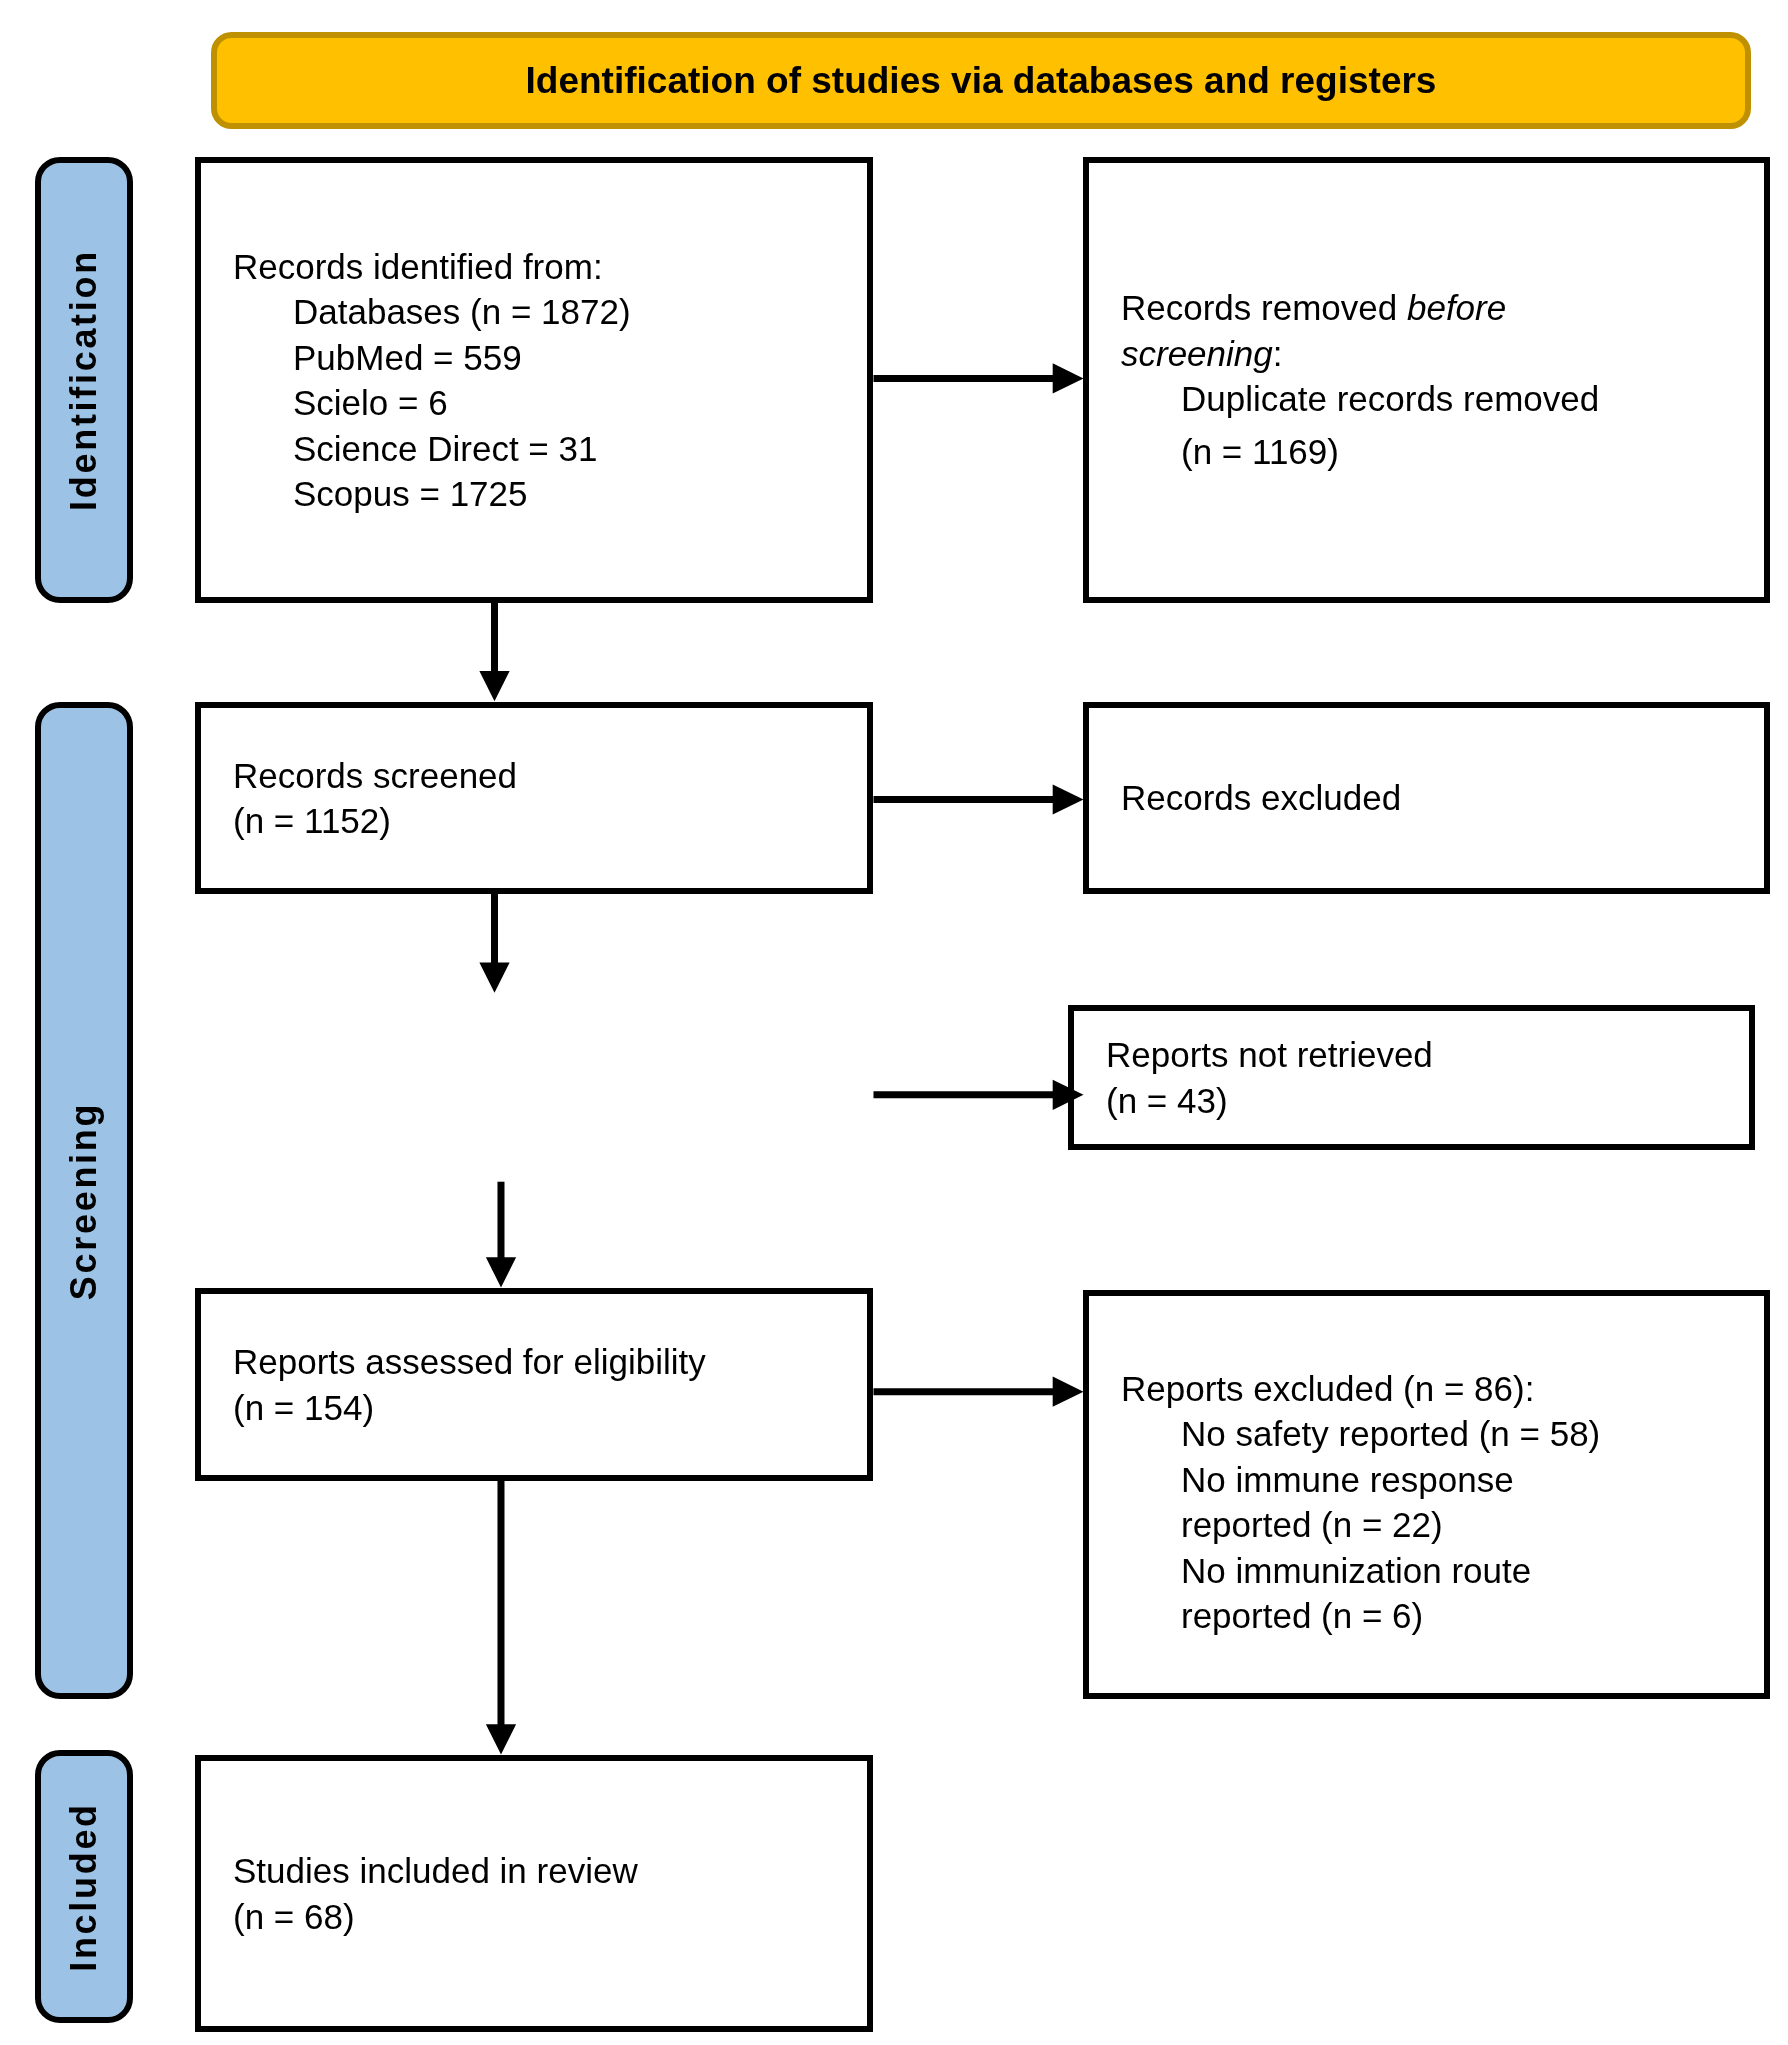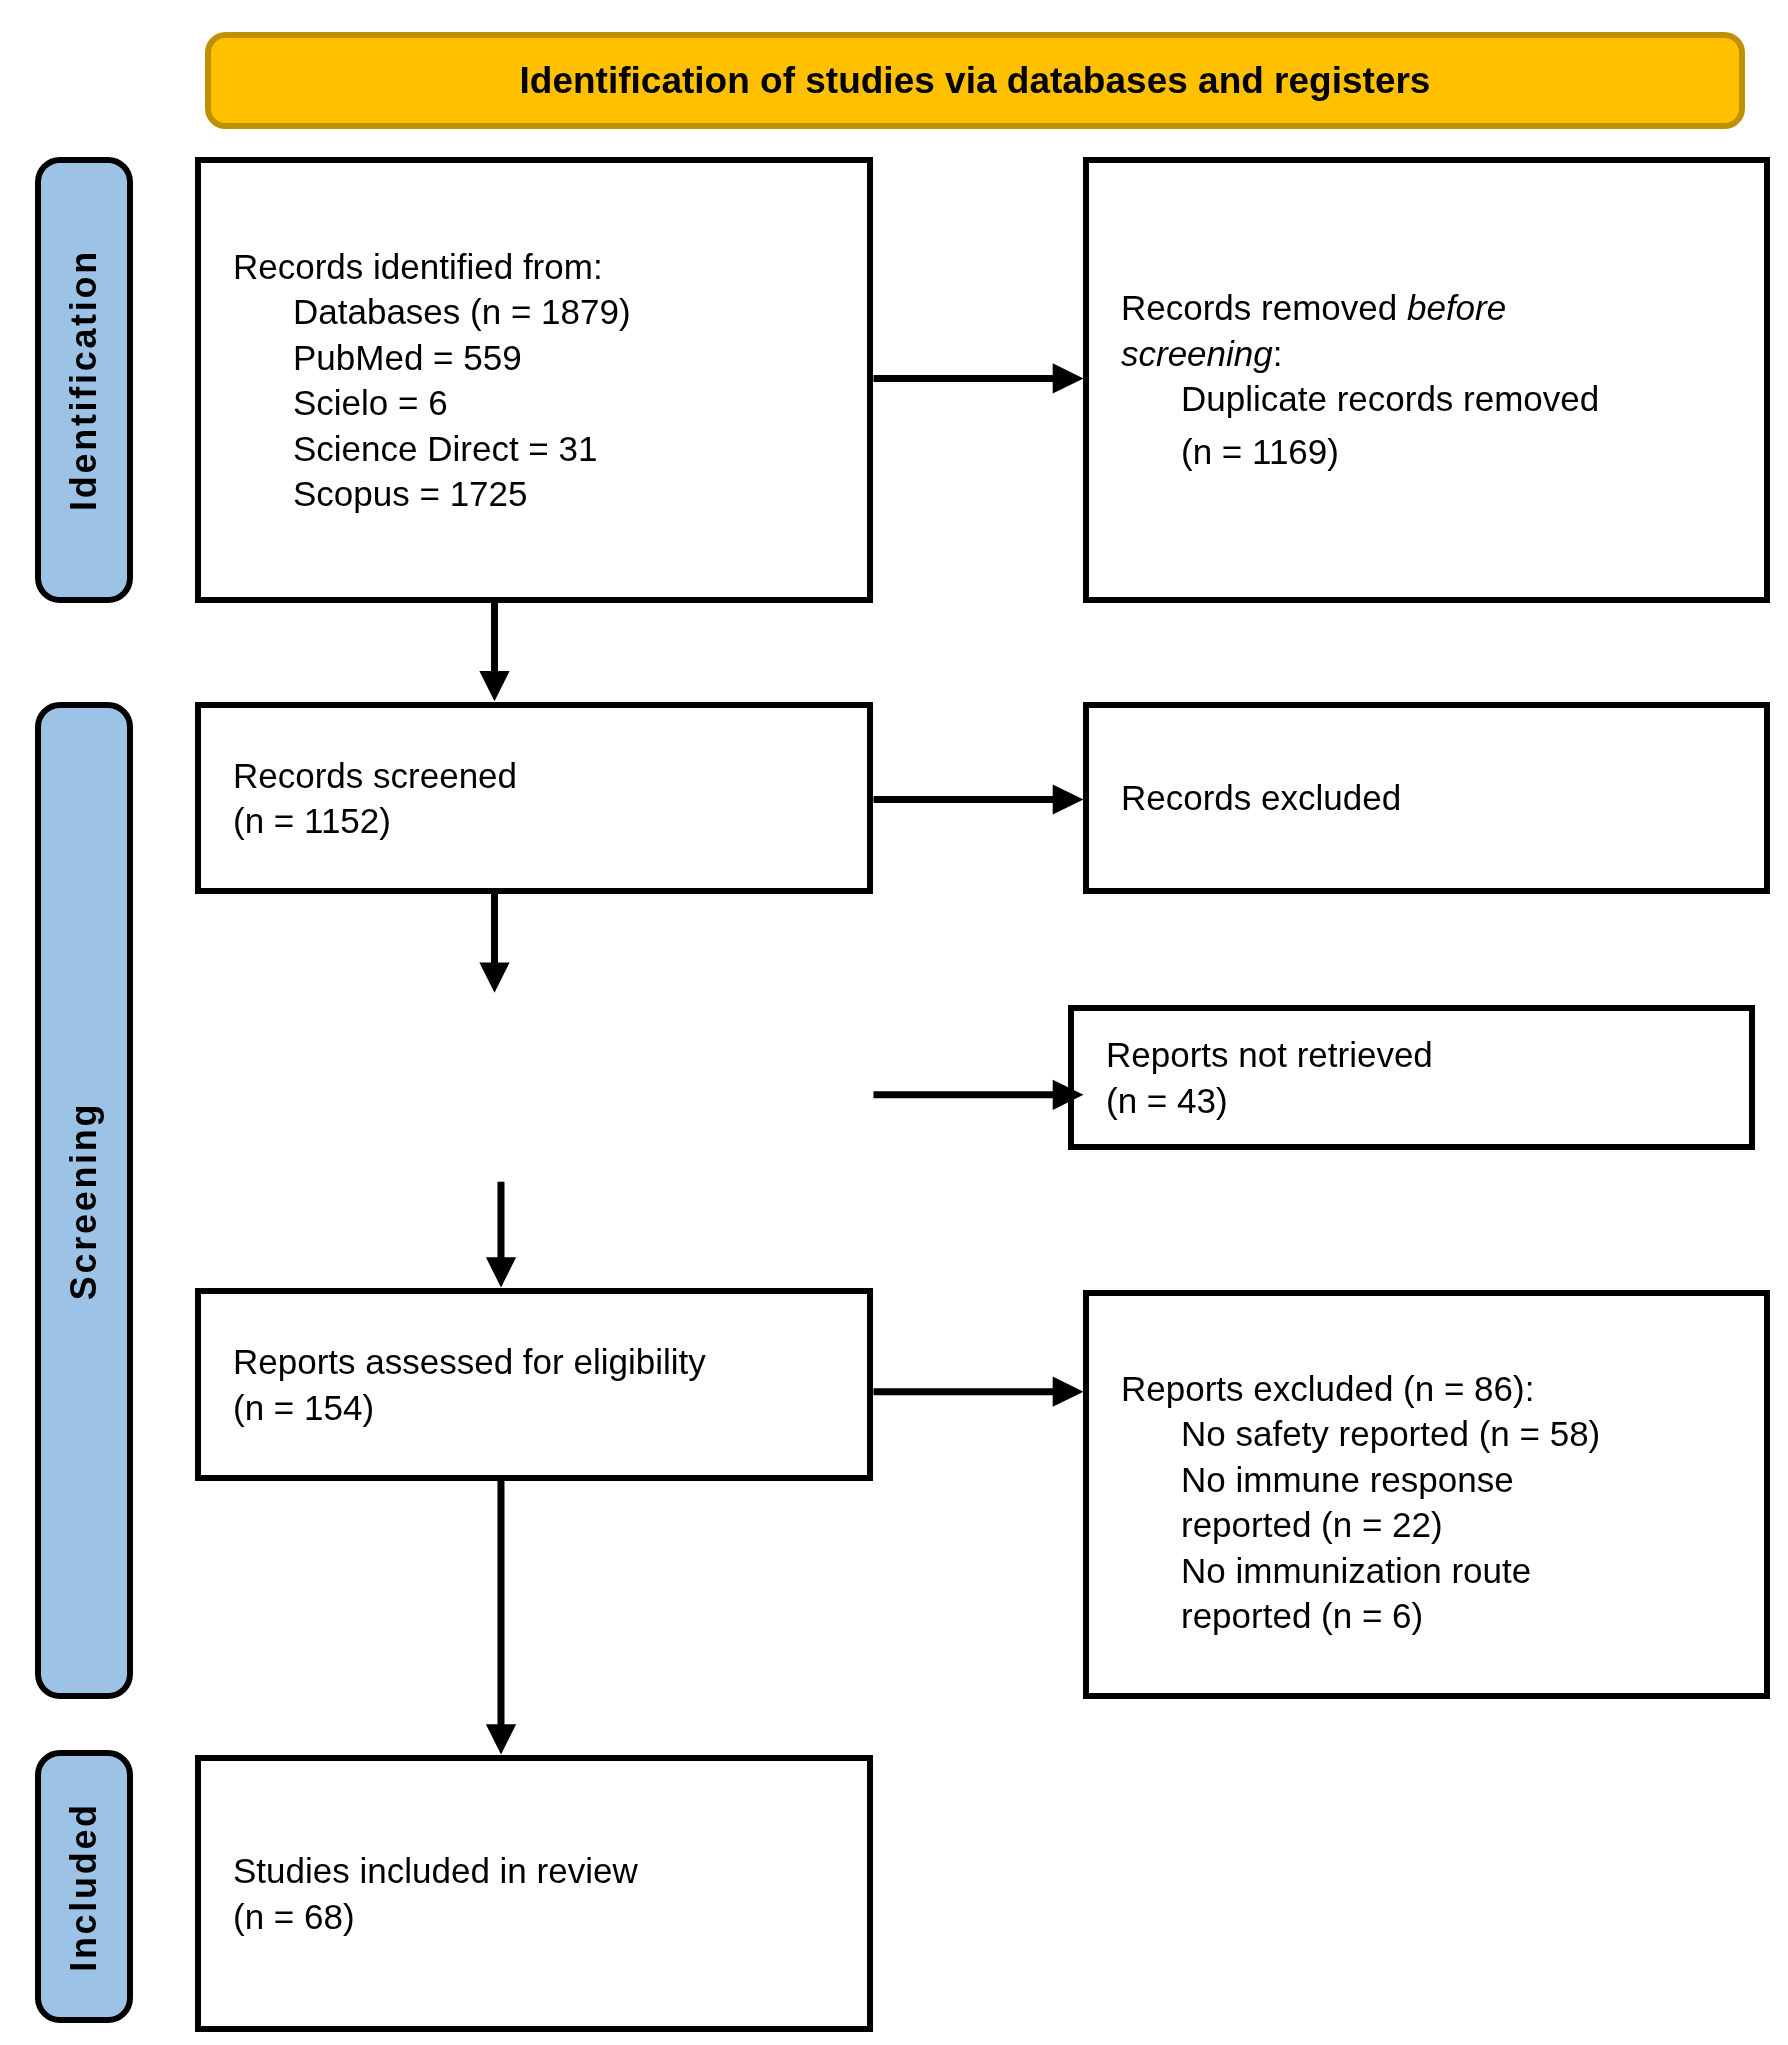--- a/index.html
+++ b/index.html
@@ -9,21 +9,21 @@
     height: 2046px;
     background: #ffffff;
     font-family: "Liberation Sans", sans-serif;
     color: #000000;
     overflow: hidden;
   }
 
   
   .banner {
     position: absolute;
-    left: 205px; top: 32px;
+    left: 211px; top: 32px;
     width: 1540px; height: 97px;
     background: var(--banner-fill, #FFC000);
     border: 6.5px solid var(--banner-border, #BF9000);
     border-radius: 20.5px;
     box-sizing: border-box;
     display: flex; align-items: center; justify-content: center;
     font-weight: bold;
     font-size: 37px;
   }
 
@@ -96,21 +96,21 @@
   </div>
   <div class="stage stage-screening">
     <span class="vtext">Screening</span>
   </div>
   <div class="stage stage-included">
     <span class="vtext">Included</span>
   </div>
 
   <div class="box box-identified">
     <div class="line">Records identified from:</div>
-    <div class="line indent">Databases (n = 1879)</div>
+    <div class="line indent">Databases (n = 1872)</div>
     <div class="line indent">PubMed = 559</div>
     <div class="line indent">Scielo = 6</div>
     <div class="line indent">Science Direct = 31</div>
     <div class="line indent">Scopus = 1725</div>
   </div>
 
   <div class="box box-removed">
     <div class="line"><span>Records removed </span><span class="it">before</span></div>
     <div class="line"><span class="it">screening</span><span>:</span></div>
     <div class="line indent">Duplicate records removed</div>

